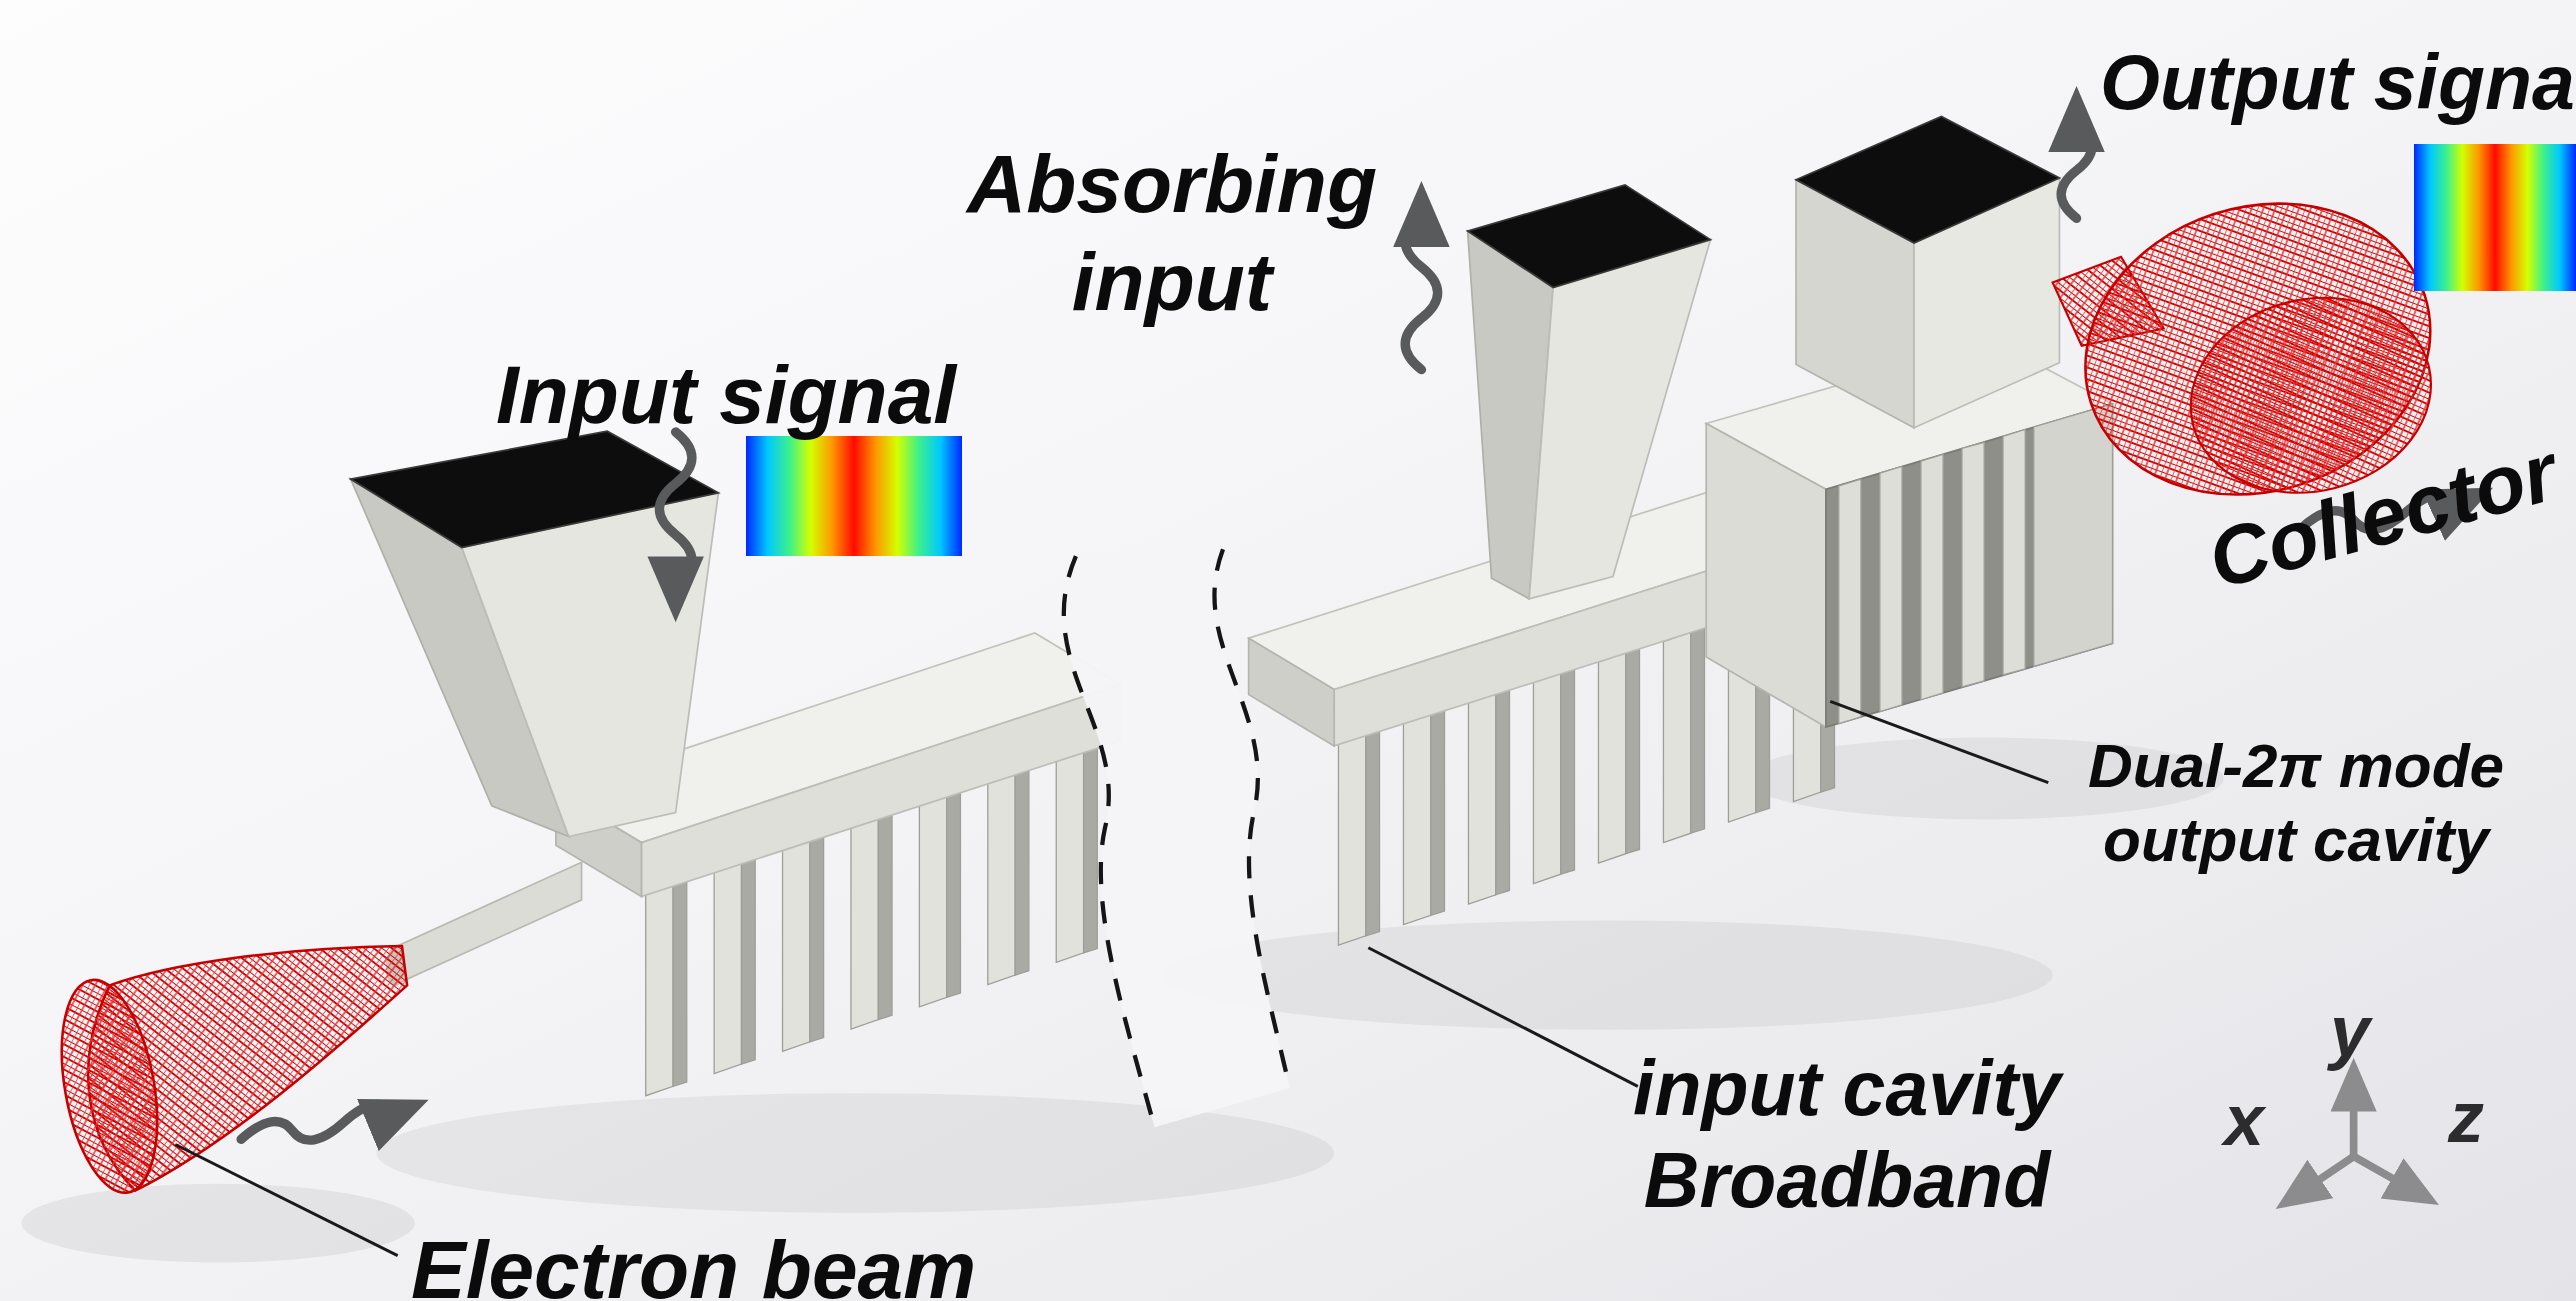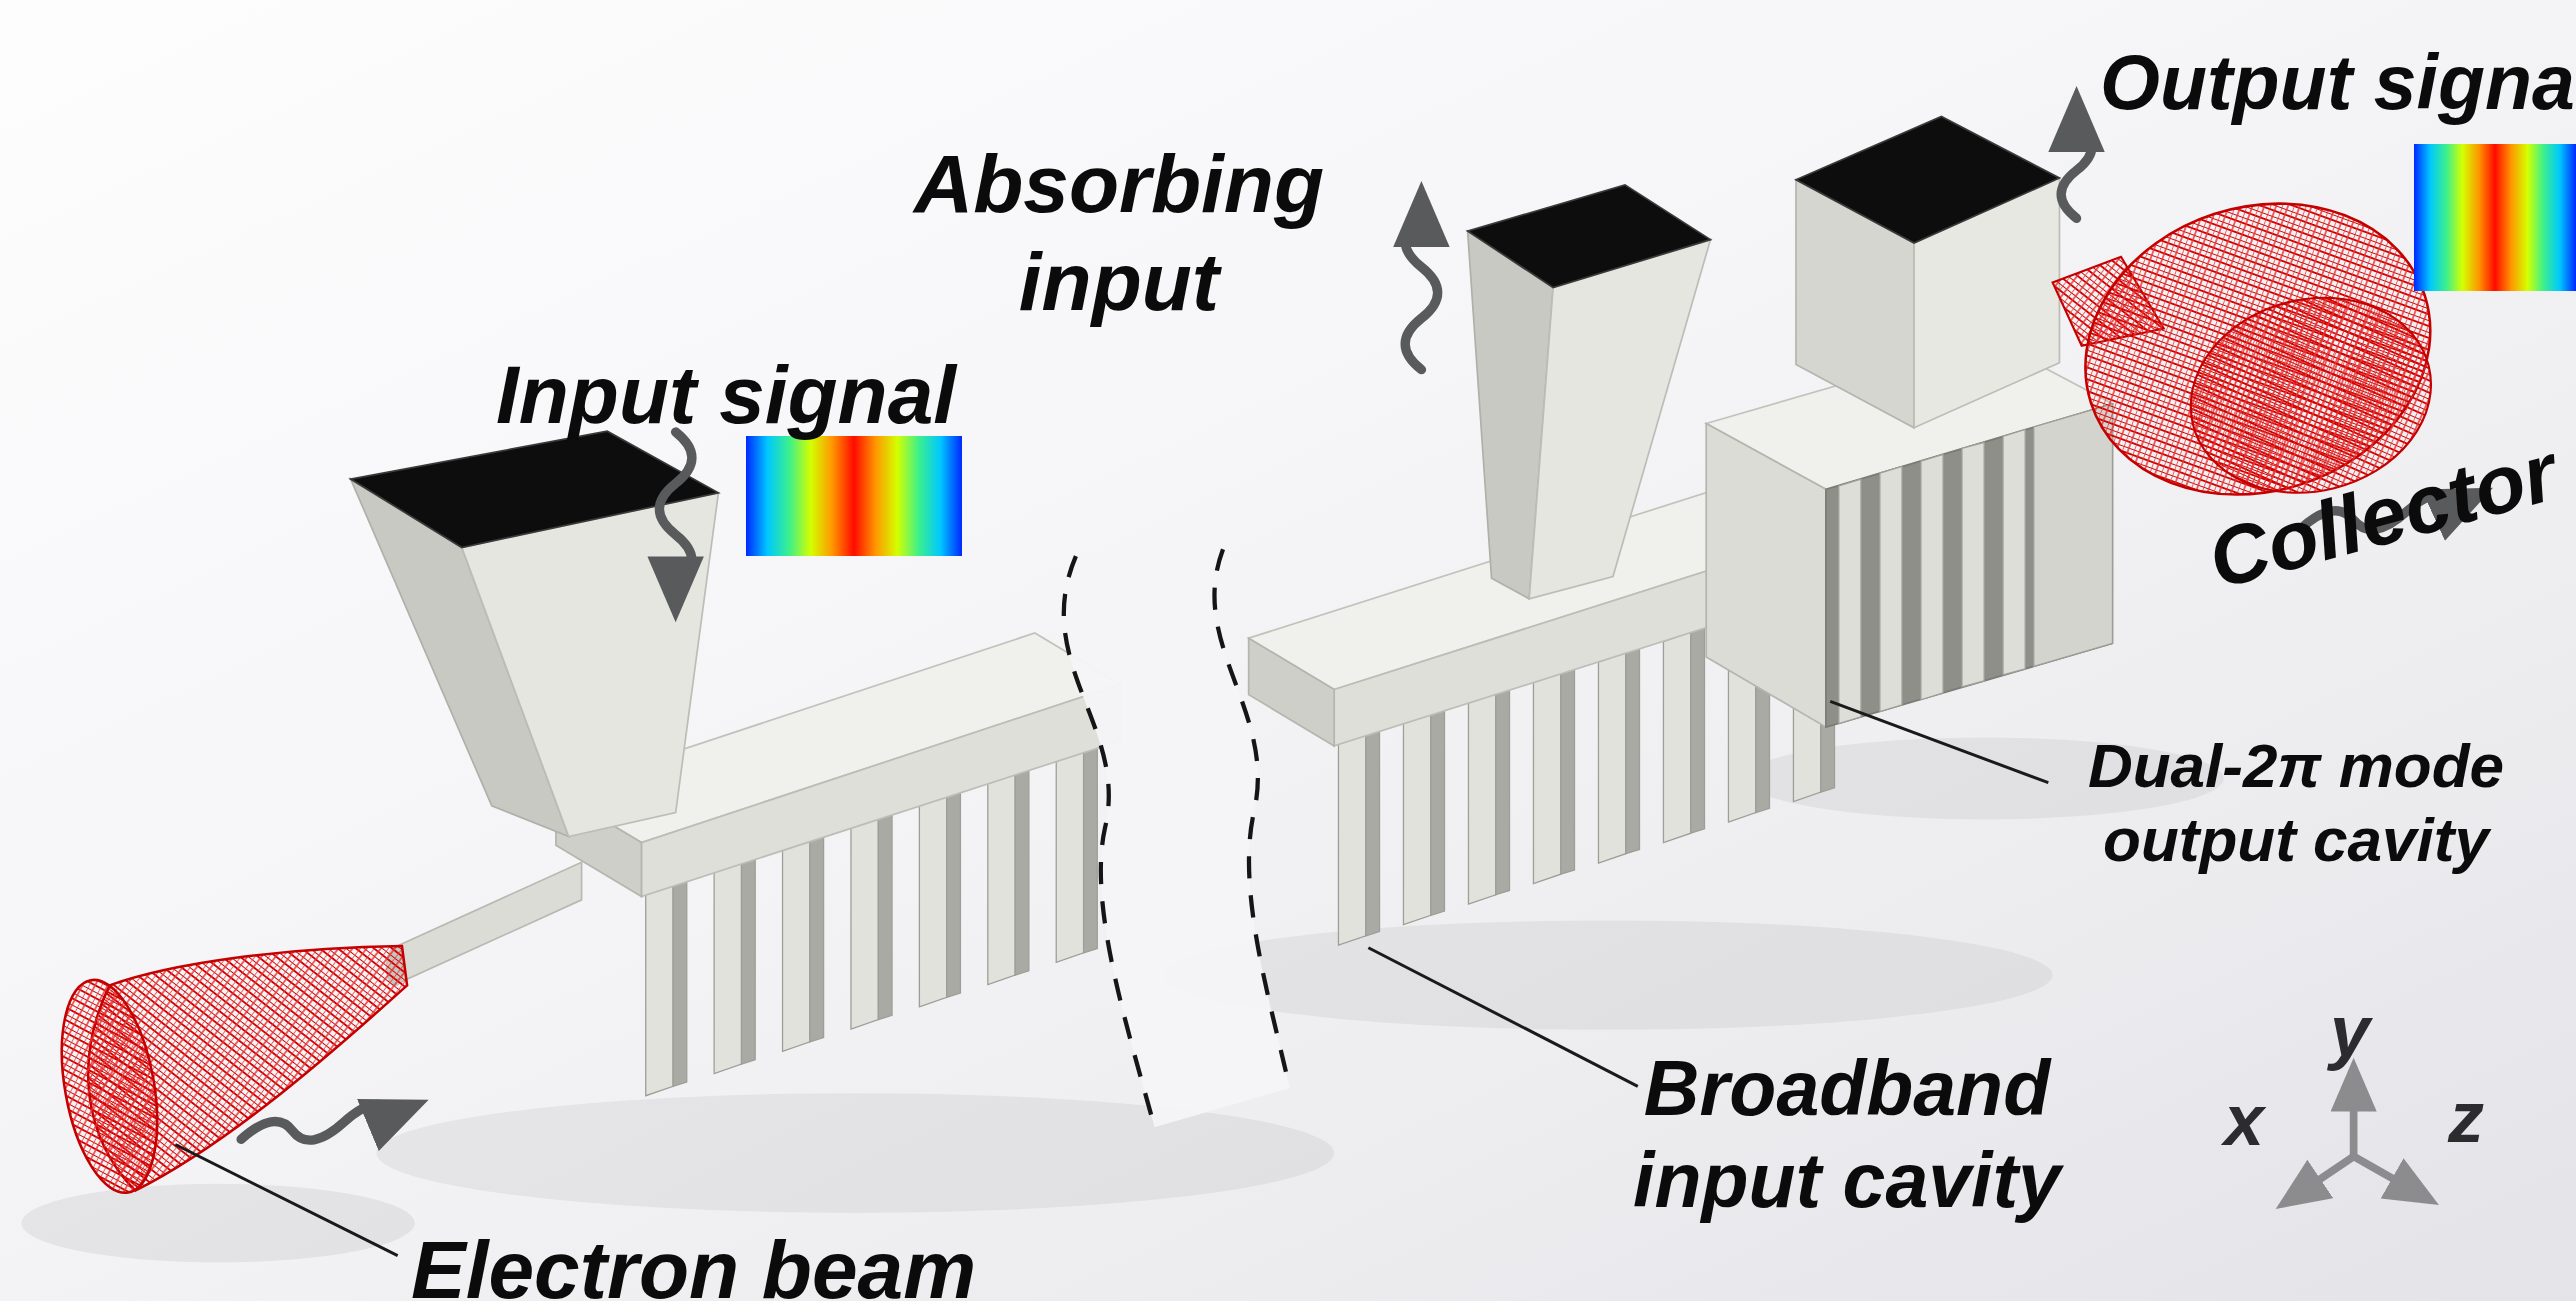--- a/index.html
+++ b/index.html
@@ -169,37 +169,37 @@
       <line x1="2752" y1="1352" x2="2672" y2="1406" marker-end="url(#ahg)"></line>
       <line x1="2752" y1="1352" x2="2840" y2="1402" marker-end="url(#ahg)"></line>
     </g>
   </svg>
 
   <div class="modeRect" style="left: 746px; top: 436px; width: 216px; height: 120px; background: linear-gradient(90deg, rgb(0, 40, 255), rgb(0, 200, 255), rgb(60, 240, 140), rgb(212, 255, 0), rgb(255, 150, 0), rgb(255, 10, 0), rgb(255, 150, 0), rgb(212, 255, 0), rgb(60, 240, 140), rgb(0, 200, 255), rgb(0, 40, 255));"></div>
   <div class="modeRect" style="left: 2414px; top: 144px; width: 162px; height: 147px; background: linear-gradient(90deg, rgb(0, 40, 255), rgb(0, 200, 255), rgb(60, 240, 140), rgb(212, 255, 0), rgb(255, 150, 0), rgb(255, 10, 0), rgb(255, 150, 0), rgb(212, 255, 0), rgb(60, 240, 140), rgb(0, 200, 255), rgb(0, 40, 255));"></div>
 
   <div class="lbl" style="left:496px;top:346px;font-size:82px;font-style:italic;">Input signal</div>
 
-  <div class="lbl center" style="left:888px;top:135px;width:462px;font-size:82px;">
+  <div class="lbl center" style="left:941px;top:135px;width:462px;font-size:82px;">
     <div>Absorbing</div>
     <div>input</div>
   </div>
 
   <div class="lbl" style="left:2100px;top:36px;font-size:77px;">Output signal</div>
 
   <div class="lbl" style="left:2211px;top:513px;font-size:82px;transform:rotate(-15deg);transform-origin:0 50%;">Collector</div>
 
   <div class="lbl center" style="left:2018px;top:729px;width:556px;font-size:62px;">
     <div>Dual-2π mode</div>
     <div>output cavity</div>
   </div>
 
   <div class="lbl center" style="left:1599px;top:1042px;width:496px;font-size:77px;">
+    <div>input cavity</div>
     <div>Broadband</div>
-    <div>input cavity</div>
   </div>
 
   <div class="lbl" style="left:411px;top:1221px;font-size:82px;">Electron beam</div>
 
   <span class="axisLbl" style="left:2224px;top:1079px;font-size:72px;">x</span>
   <span class="axisLbl" style="left:2330px;top:990px;font-size:72px;">y</span>
   <span class="axisLbl" style="left:2448px;top:1076px;font-size:72px;">z</span>
 
 </div>
 

